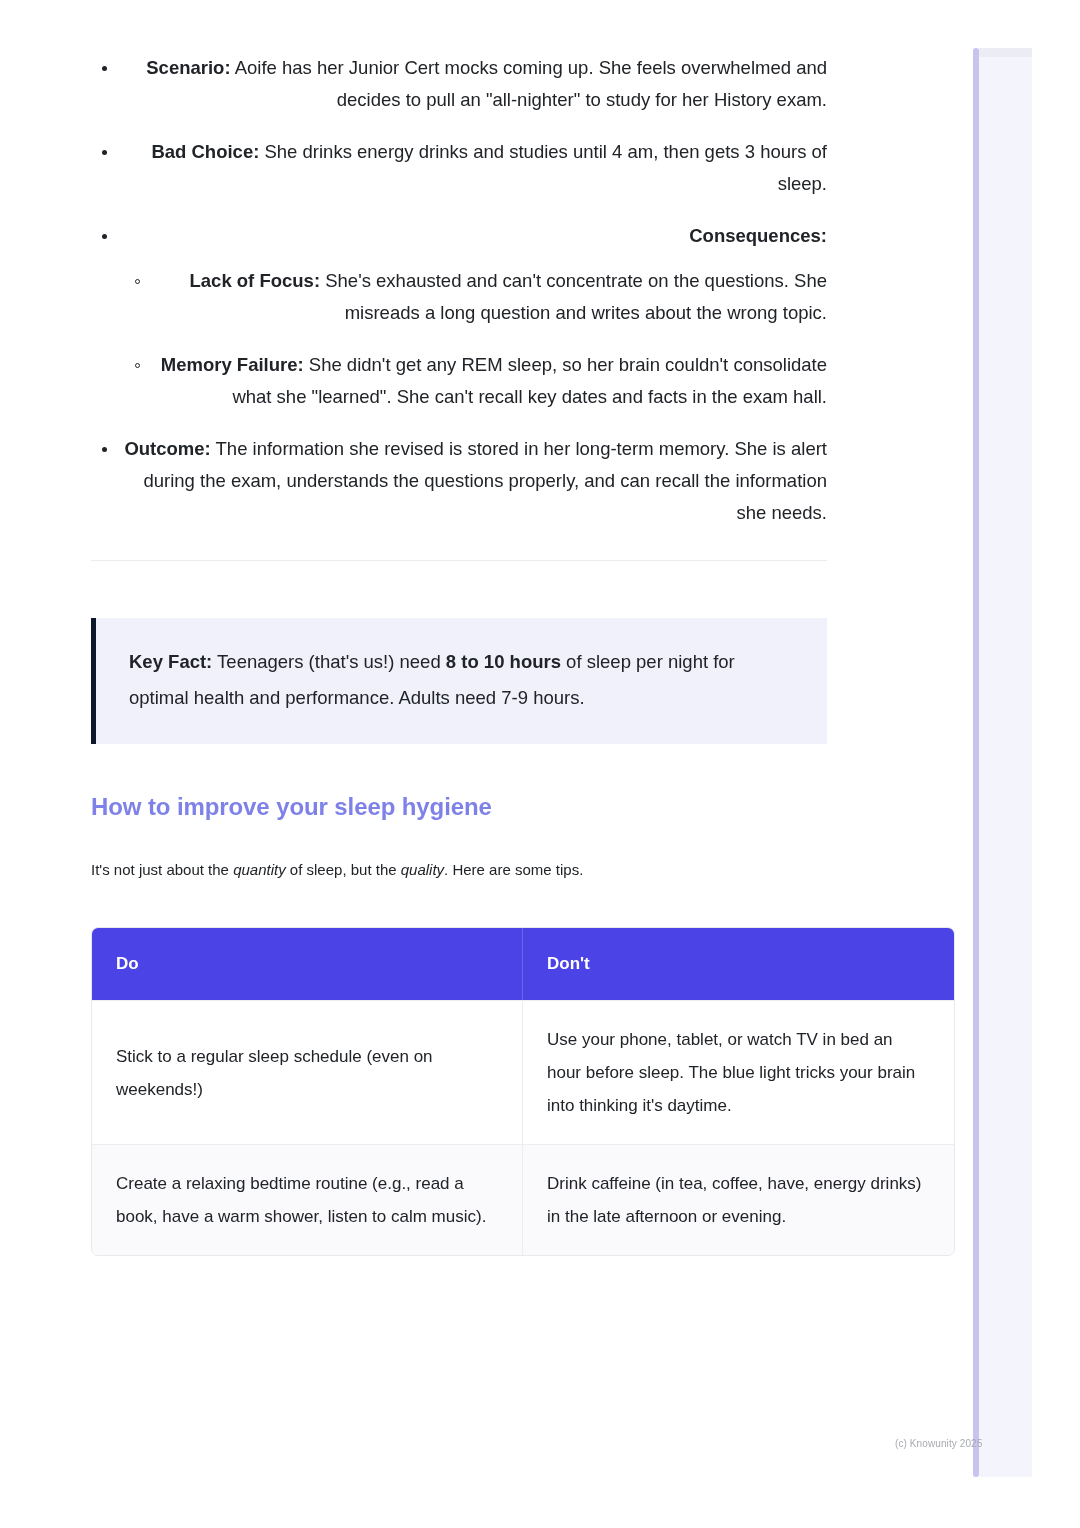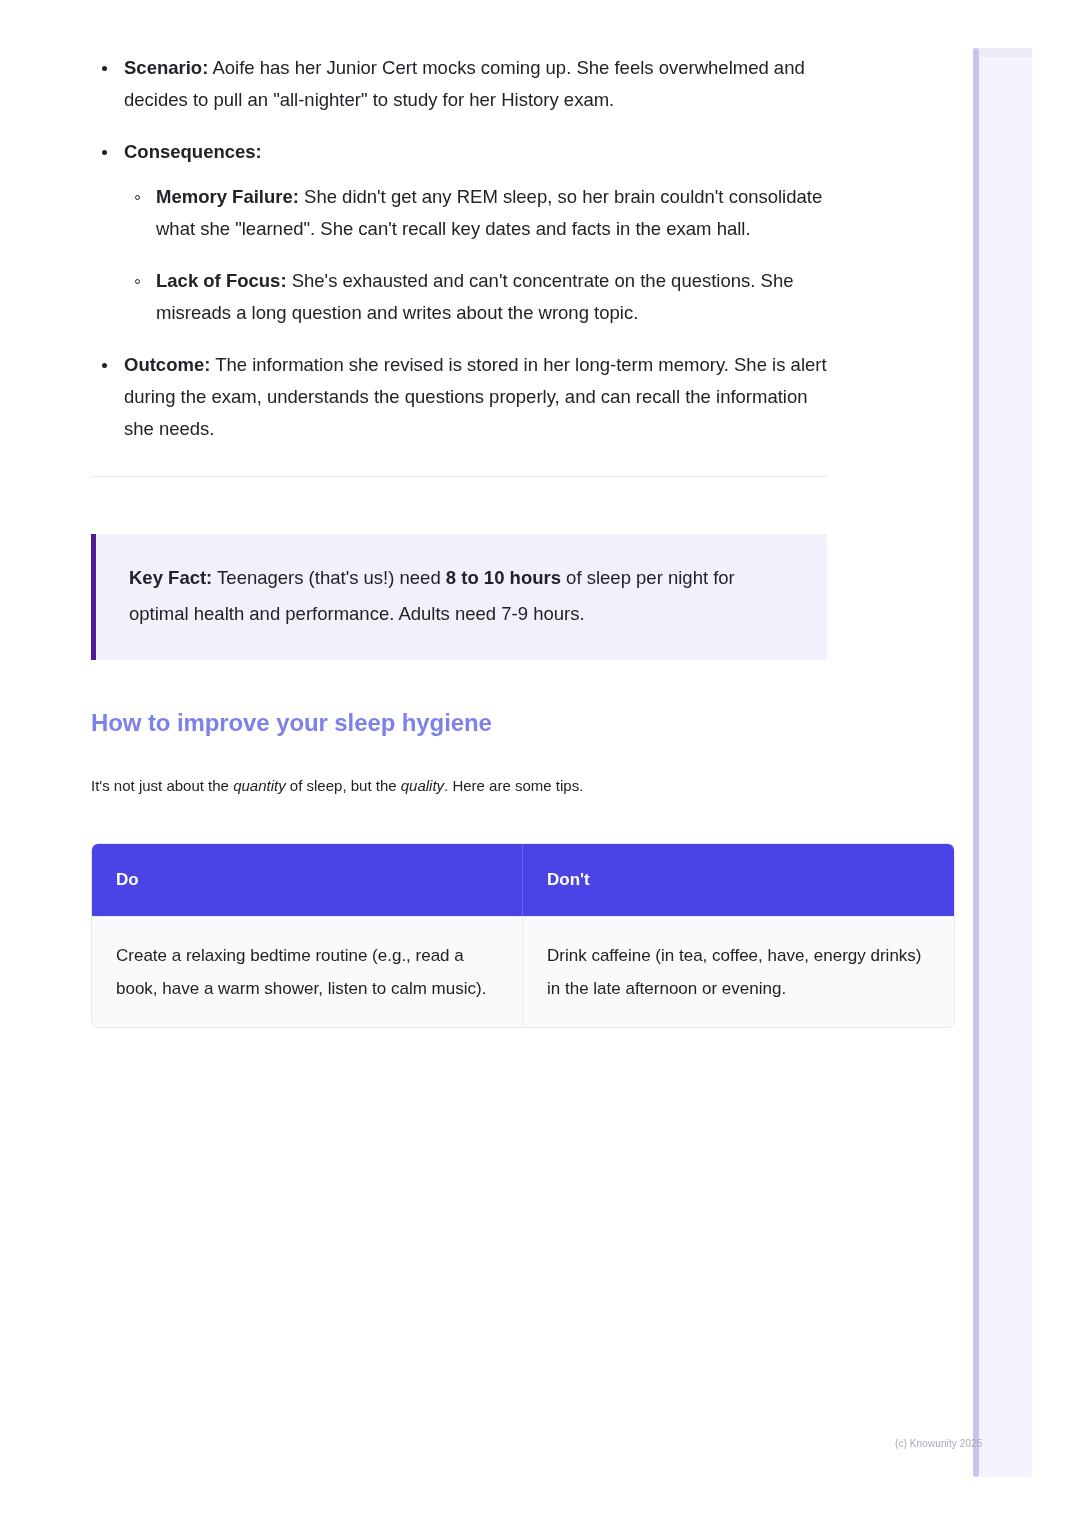--- a/index.html
+++ b/index.html
@@ -57,20 +57,21 @@
     margin: 0;
     padding: 0;
   }
   ul.lvl1 > li {
     position: relative;
     padding-left: 33px;
     margin: 0 0 20px 0;
     font-size: 18.5px;
     line-height: 32px;
     color: #202327;
+    text-align: right;
   }
   ul.lvl1 > li::before {
     content: "";
     position: absolute;
     left: 11px;
     top: 14px;
     width: 5px;
     height: 5px;
     background: #202327;
     border-radius: 50%;
@@ -121,21 +122,21 @@
     font-size: 24px;
     line-height: 30px;
     font-weight: bold;
     color: #7e81e8;
     margin: 0;
     letter-spacing: -0.1px;
   }
 
   .callout {
     background: #f1f1fb;
-    border-left: 5px solid #4c1d95;
+    border-left: 5px solid #0f172a;
     padding: 26px 30px 28px 33px;
     box-sizing: border-box;
     width: 736px;
   }
   .callout p {
     margin: 0;
     font-size: 18.5px;
     line-height: 36px;
     color: #202327;
   }
@@ -199,28 +200,31 @@
 <div class="scroll-panel"></div>
 <div class="scroll-panel-top-shade"></div>
 <div class="scroll-thumb"></div>
 
 <div class="content">
 
   <ul class="lvl1" style="margin-top:52px;">
     <li>
       <span class="lead">Scenario:</span><span> Aoife has her Junior Cert mocks coming up. She feels overwhelmed and decides to pull an "all-nighter" to study for her History exam.</span>
     </li>
+    <li>
+      <span class="lead">Bad Choice:</span><span> She drinks energy drinks and studies until 4 am, then gets 3 hours of sleep.</span>
+    </li>
     <li style="margin-bottom:20px;">
       <span class="lead">Consequences:</span><span></span>
       <ul class="lvl2">
         <li>
-          <span class="lead">Memory Failure:</span><span> She didn't get any REM sleep, so her brain couldn't consolidate what she "learned". She can't recall key dates and facts in the exam hall.</span>
+          <span class="lead">Lack of Focus:</span><span> She's exhausted and can't concentrate on the questions. She misreads a long question and writes about the wrong topic.</span>
         </li>
         <li>
-          <span class="lead">Lack of Focus:</span><span> She's exhausted and can't concentrate on the questions. She misreads a long question and writes about the wrong topic.</span>
+          <span class="lead">Memory Failure:</span><span> She didn't get any REM sleep, so her brain couldn't consolidate what she "learned". She can't recall key dates and facts in the exam hall.</span>
         </li>
       </ul>
     </li>
     <li style="margin-bottom:0;">
       <span class="lead">Outcome:</span><span> The information she revised is stored in her long-term memory. She is alert during the exam, understands the questions properly, and can recall the information she needs.</span>
     </li>
   </ul>
 
   <hr class="divider" style="margin-top:31px;">
 
@@ -238,20 +242,24 @@
   </p>
 
   <table class="tips-table" style="margin-top:41px;">
     <thead>
       <tr>
         <th>Do</th>
         <th>Don't</th>
       </tr>
     </thead>
     <tbody>
+      <tr>
+        <td>Stick to a regular sleep schedule (even on weekends!)</td>
+        <td>Use your phone, tablet, or watch TV in bed an hour before sleep. The blue light tricks your brain into thinking it's daytime.</td>
+      </tr>
       <tr class="alt">
         <td>Create a relaxing bedtime routine (e.g., read a book, have a warm shower, listen to calm music).</td>
         <td>Drink caffeine (in tea, coffee, have, energy drinks) in the late afternoon or evening.</td>
       </tr>
     </tbody>
   </table>
 
 </div>
 
 <div class="watermark">(c) Knowunity 2025</div>

